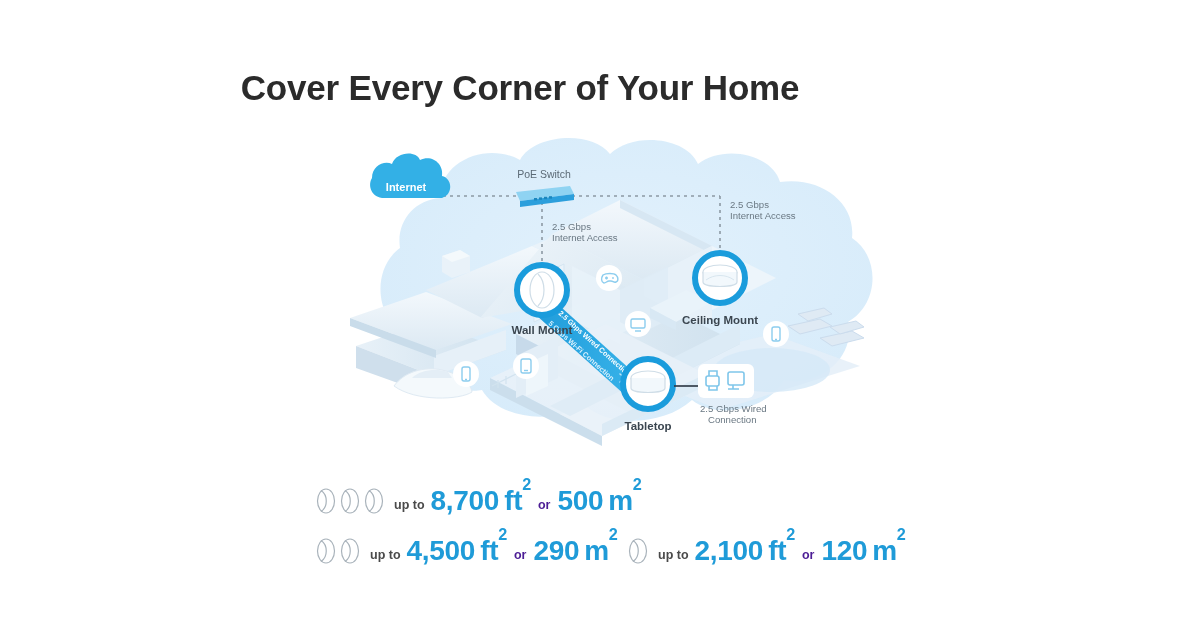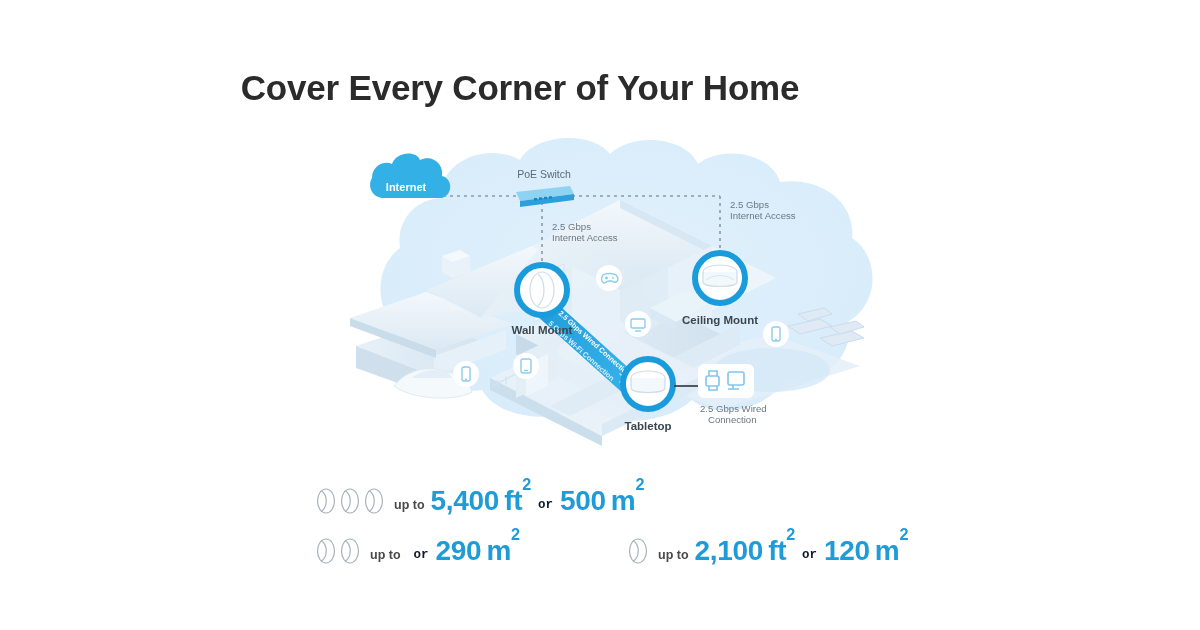--- a/index.html
+++ b/index.html
@@ -64,25 +64,24 @@
     font-size: 12.5px;
     font-weight: 700;
     color: #4a4a4a;
     margin: 0 6px 0 8px;
     position: relative;
     top: 4px;
   }
   .cov-or {
     font-size: 12.5px;
     font-weight: 700;
-    color: #0f172a;
+    color: #4c1d95;
     margin: 16px 7px;
     position: relative;
     top: 4px;
-    font-family: Liberation Mono, monospace;
   }
   .cov-big {
     font-size: 28px;
     font-weight: 700;
     color: #1f9bd8;
     letter-spacing: -0.3px;
   }
   .cov-big sup { font-size: 0.58em; top: -0.62em; position: relative; }
   .cov-unit { margin-left: 5px; }
 </style>
@@ -356,37 +355,38 @@
       <svg width="24" height="30" viewBox="0 0 24 30">
         <ellipse cx="12" cy="15" rx="8.5" ry="12" fill="#ffffff" stroke="#a9b3bb" stroke-width="1.2"></ellipse>
         <path d="M7,4.5 C14,9 14,21 7,25.5" fill="none" stroke="#a9b3bb" stroke-width="1.2"></path>
       </svg>
       <svg width="24" height="30" viewBox="0 0 24 30">
         <ellipse cx="12" cy="15" rx="8.5" ry="12" fill="#ffffff" stroke="#a9b3bb" stroke-width="1.2"></ellipse>
         <path d="M7,4.5 C14,9 14,21 7,25.5" fill="none" stroke="#a9b3bb" stroke-width="1.2"></path>
       </svg>
     </span>
     <span class="cov-small">up to</span>
-    <span class="cov-big"><span>5,400</span><span class="cov-unit">ft</span><sup>2</sup></span>
+    <span class="cov-big"><span>8,700</span><span class="cov-unit">ft</span><sup>2</sup></span>
     <span class="cov-or">or</span>
     <span class="cov-big"><span>500</span><span class="cov-unit">m</span><sup>2</sup></span>
   </div>
 
   <div class="cov-row cov-row-2">
     <span class="deco-icons">
       <svg width="24" height="30" viewBox="0 0 24 30">
         <ellipse cx="12" cy="15" rx="8.5" ry="12" fill="#ffffff" stroke="#a9b3bb" stroke-width="1.2"></ellipse>
         <path d="M7,4.5 C14,9 14,21 7,25.5" fill="none" stroke="#a9b3bb" stroke-width="1.2"></path>
       </svg>
       <svg width="24" height="30" viewBox="0 0 24 30">
         <ellipse cx="12" cy="15" rx="8.5" ry="12" fill="#ffffff" stroke="#a9b3bb" stroke-width="1.2"></ellipse>
         <path d="M7,4.5 C14,9 14,21 7,25.5" fill="none" stroke="#a9b3bb" stroke-width="1.2"></path>
       </svg>
     </span>
     <span class="cov-small">up to</span>
+    <span class="cov-big"><span>4,500</span><span class="cov-unit">ft</span><sup>2</sup></span>
     <span class="cov-or">or</span>
     <span class="cov-big"><span>290</span><span class="cov-unit">m</span><sup>2</sup></span>
   </div>
 
   <div class="cov-row cov-row-3">
     <span class="deco-icons">
       <svg width="24" height="30" viewBox="0 0 24 30">
         <ellipse cx="12" cy="15" rx="8.5" ry="12" fill="#ffffff" stroke="#a9b3bb" stroke-width="1.2"></ellipse>
         <path d="M7,4.5 C14,9 14,21 7,25.5" fill="none" stroke="#a9b3bb" stroke-width="1.2"></path>
       </svg>

